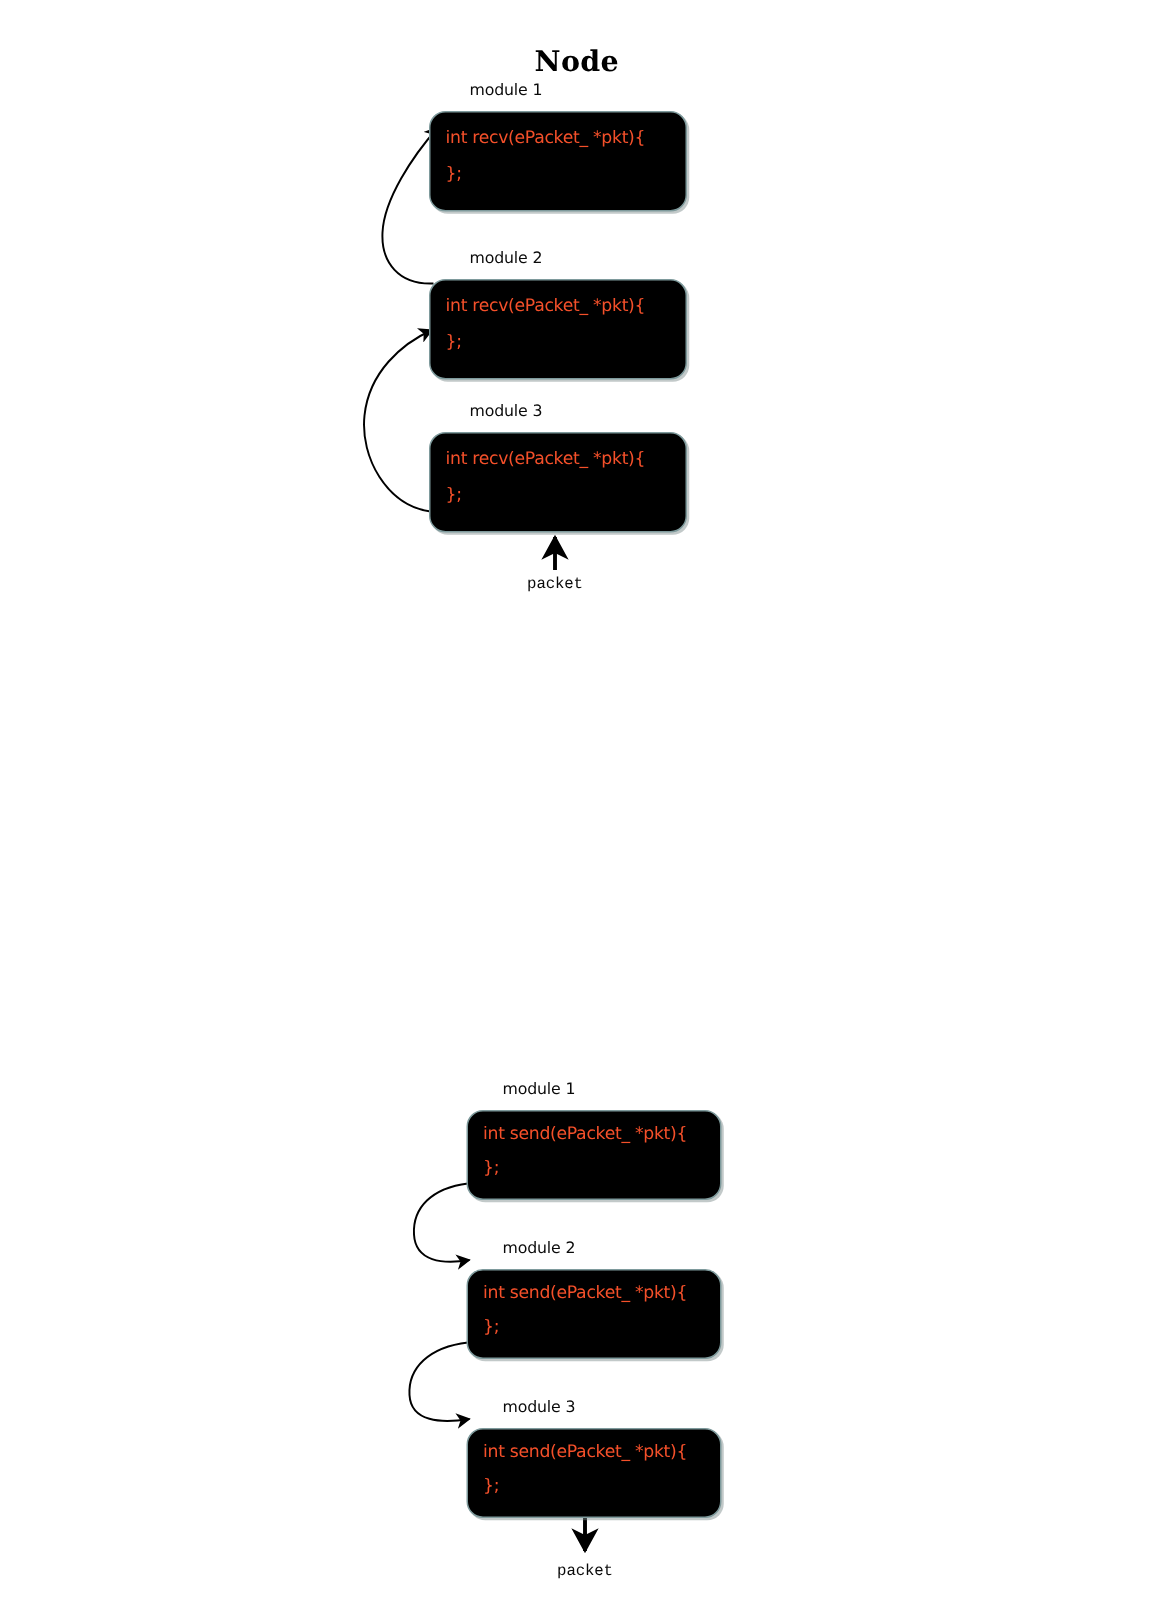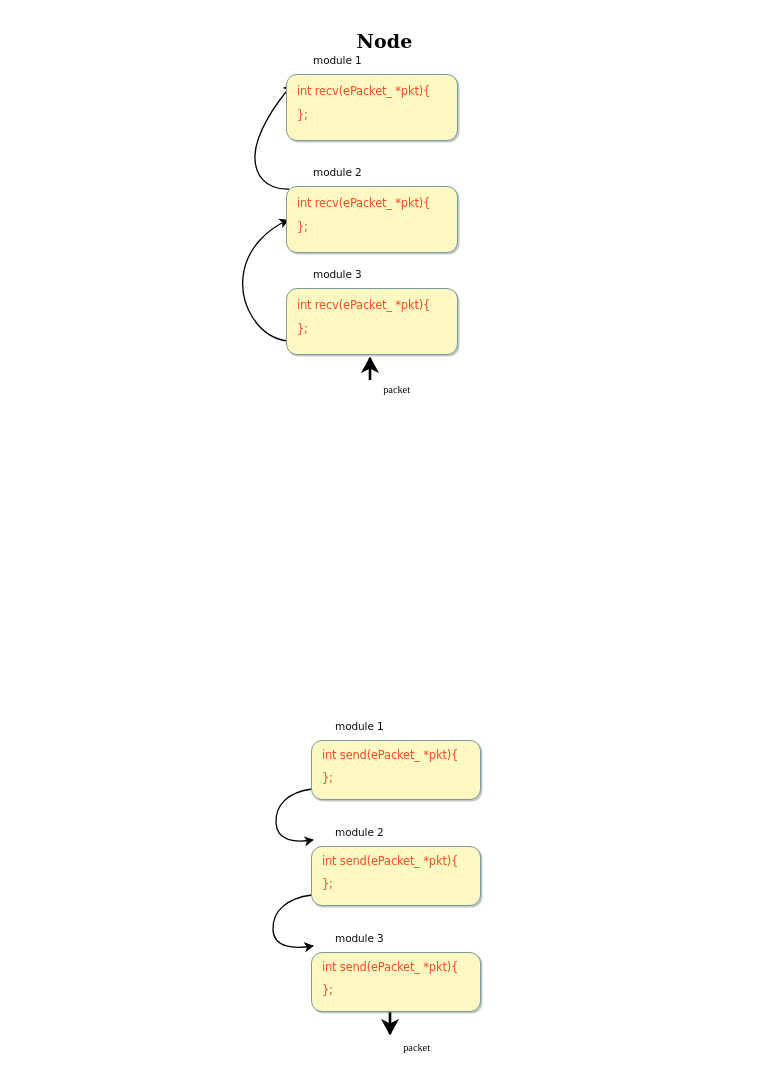--- a/index.html
+++ b/index.html
@@ -34,21 +34,21 @@
     font-size: 19px;
     color: #000000;
     letter-spacing: 0.2px;
     margin-top: 24px;
   }
 
   
   .module-box {
     position: absolute;
     box-sizing: border-box;
-    background: #fef9c3;
+    background: #000000;
     border: 1.4px solid #7e9a9c;
     border-radius: 11px;
     box-shadow: 1.5px 1.5px 0 rgba(120,135,135,0.45);
   }
   .code-line {
     position: absolute;
     left: 10px;
     font-family: "DejaVu Sans", sans-serif;
     font-size: 11.5px;
     color: #f4502a;
@@ -63,24 +63,24 @@
     font-family: "DejaVu Sans", sans-serif;
     font-size: 10.5px;
     color: #0a0a0a;
     text-align: left;
     white-space: nowrap;
     letter-spacing: -0.1px;
   }
 
   .packet-label {
     position: absolute;
-    font-family: Liberation Serif, serif;
+    font-family: Liberation Mono, monospace;
     font-size: 10.5px;
     color: #0a0a0a;
-    text-align: right;
+    text-align: center;
     white-space: nowrap;
     letter-spacing: -0.1px;
   }
 
   
   #arrows {
     position: absolute;
     left: 0; top: 0;
     width: 769px;
     height: 1073px;

